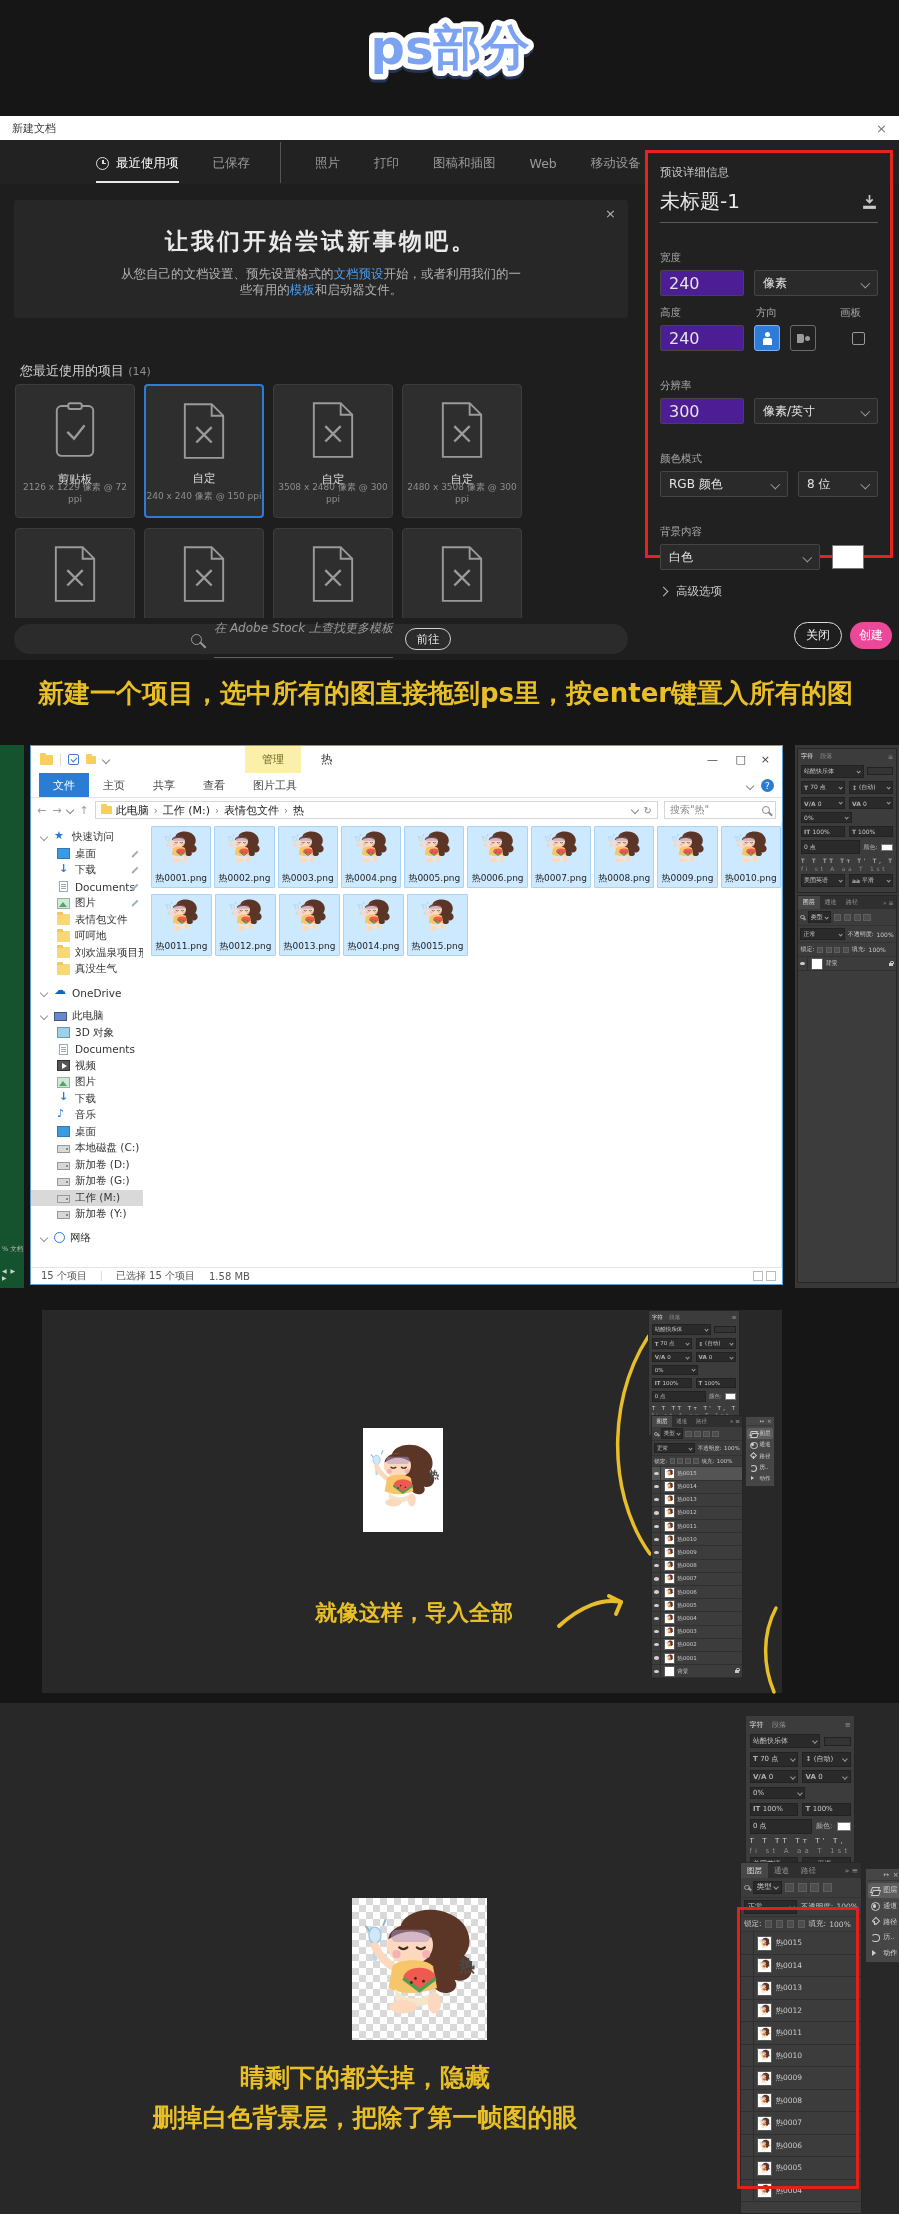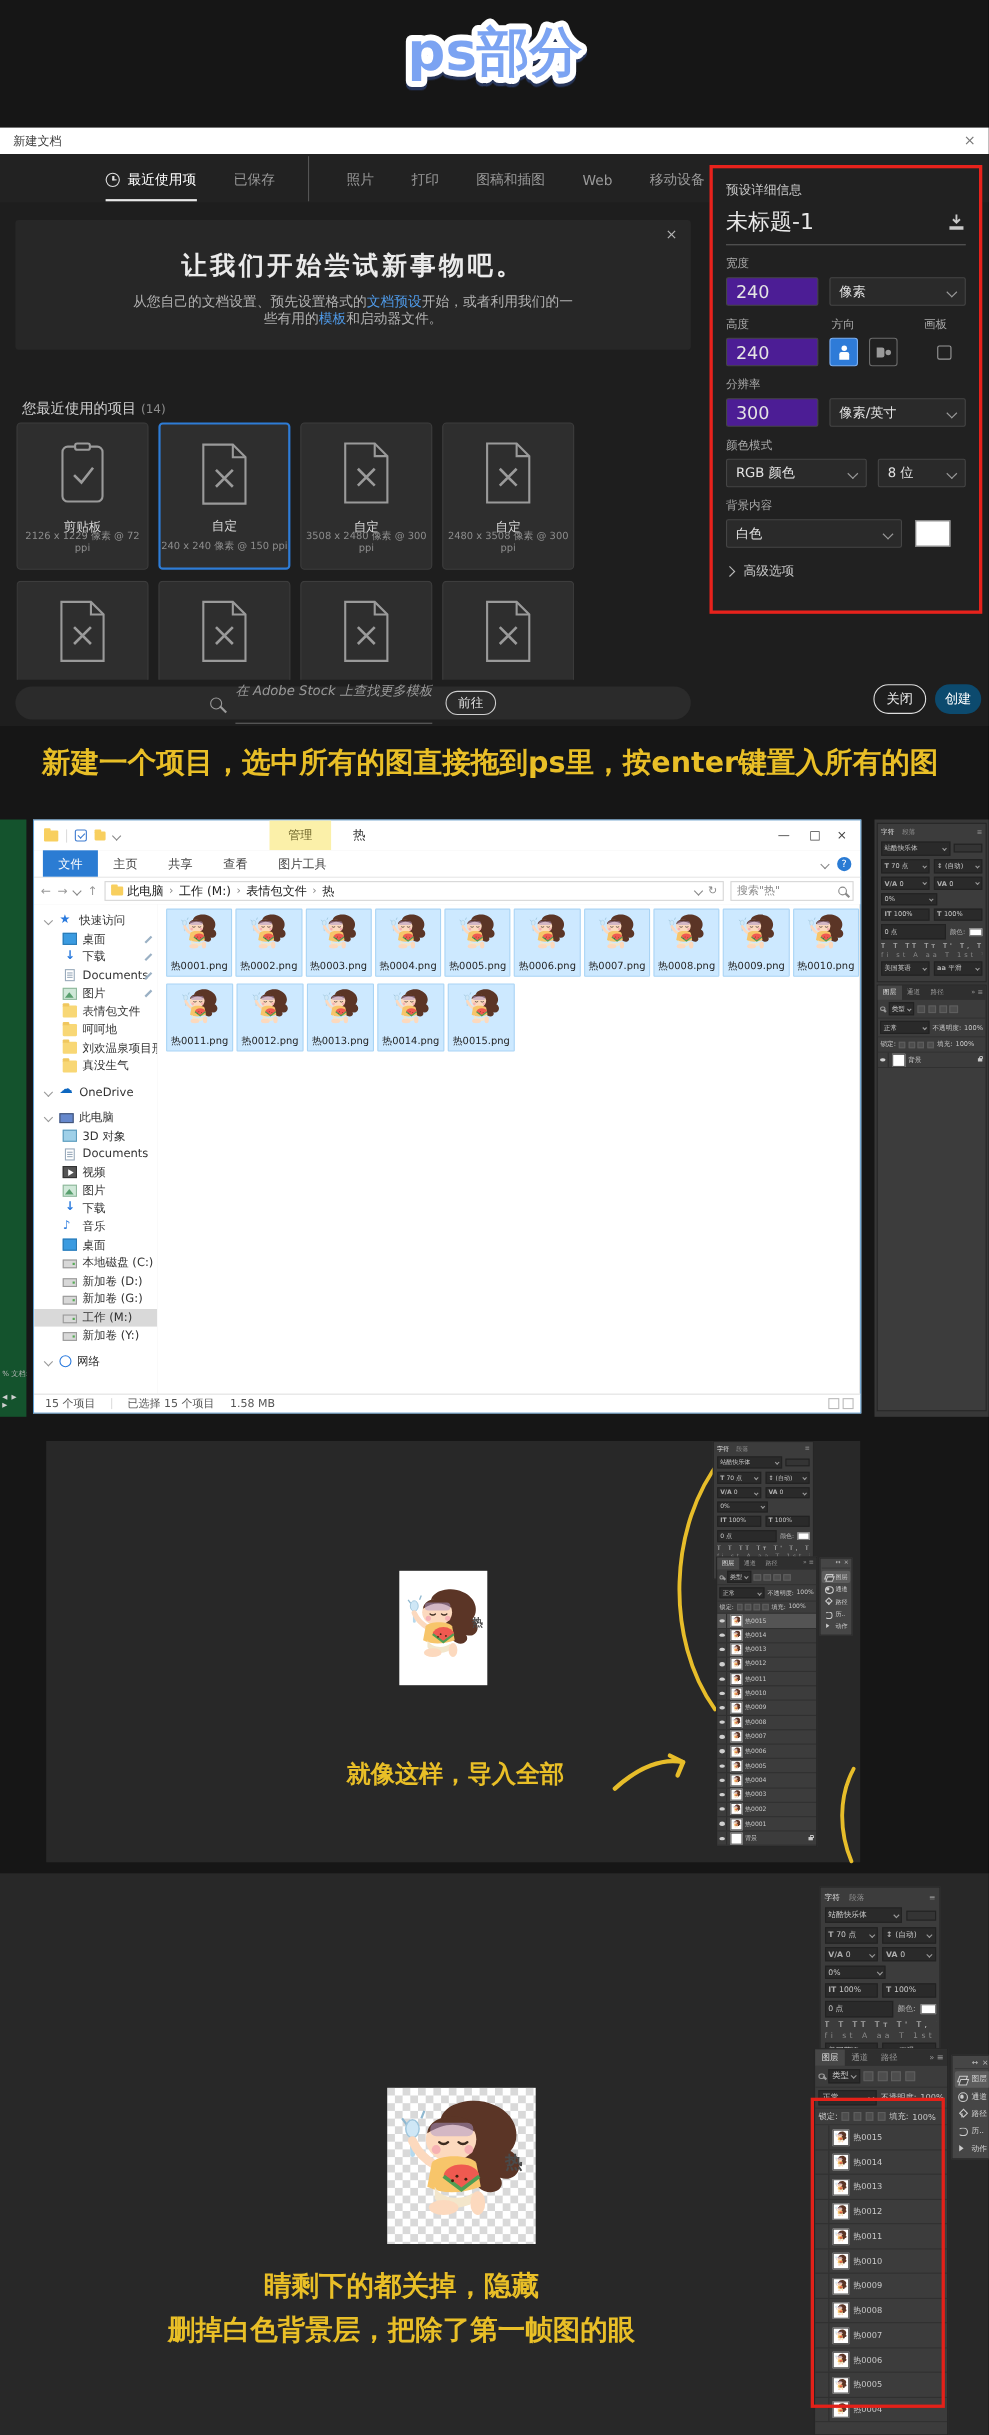--- a/index.html
+++ b/index.html
@@ -39,27 +39,27 @@
 .card.selected{border:2px solid #2e7cd6}
 .cicon{position:absolute;left:50%;transform:translateX(-50%);top:16px;width:46px;height:58px}
 .cname{position:absolute;left:0;right:0;bottom:30px;font-size:11.5px;color:#d8d8d8}
 .cdims{position:absolute;left:0;right:0;bottom:13px;font-size:9px;color:#8e8e8e}
 .stock{position:absolute;left:14px;top:508px;width:614px;height:30px;background:#2b2b2b;border-radius:15px;display:flex;align-items:center;justify-content:center;gap:12px}
 .stock .mag{width:11px;height:11px}
 .stock-ph{font-style:italic;font-size:12px;color:#9a9a9a;border-bottom:1px solid #636363;padding-bottom:20px}
 .pill{display:inline-flex;align-items:center;justify-content:center;border-radius:14px;font-size:11.5px}
 .gobtn{border:1.5px solid #cfcfcf;color:#e0e0e0;width:46px;height:22px}
 .closebtn{position:absolute;left:794px;top:506px;width:48px;height:27px;border:1.5px solid #dedede;color:#eee;font-size:12px}
-.createbtn{position:absolute;left:850px;top:506px;width:42px;height:27px;background:#0c4a6e;color:#fff;font-size:12px}
+.createbtn{position:absolute;left:850px;top:506px;width:42px;height:27px;background:#ec4899;color:#fff;font-size:12px}
 .preset{position:absolute;left:645px;top:34px;width:248px;height:408px;border:3px solid #e8221c;background:#212121;padding:12px;color:#cfcfcf}
 .p-head{font-size:11.5px;color:#c9c9c9}
 .p-name-row{display:flex;align-items:center;margin-top:8px;border-bottom:1px solid #5a5a5a;padding-bottom:7px}
 .p-name{font-size:20px;color:#e9e9e9}
 .p-save{margin-left:auto}
-.p-label{font-size:10.5px;color:#a9a9a9;margin-top:10px}
+.p-label{font-size:10.5px;color:#a9a9a9;margin-top:28px}
 .p-row{display:flex;gap:10px;margin-top:5px;align-items:center}
 .p-field{width:84px;height:26px;background:#4c1d95;border:1px solid #454545;border-radius:2px;display:flex;align-items:center;padding:0 8px;font-size:16px;color:#e4e4e4}
 .p-select{flex:1;height:26px;background:#2a2a2a;border:1px solid #454545;border-radius:2px;display:flex;align-items:center;padding:0 8px;font-size:12px;color:#e4e4e4;gap:6px}
 .p-labels3{display:flex;margin-top:10px}
 .p-labels3 span{font-size:10.5px;color:#a9a9a9}
 .p-labels3 span:nth-child(1){width:96px}.p-labels3 span:nth-child(2){width:84px}
 .orient{width:26px;height:26px;border:1px solid #6b6b6b;border-radius:3px;display:flex;align-items:center;justify-content:center}
 .orient.on{background:#2e7bd8;border-color:#7cb0f3;color:#fff}
 .orient.off{color:#9a9a9a}
 .pg{display:flex;flex-direction:column;align-items:center;gap:1px}

